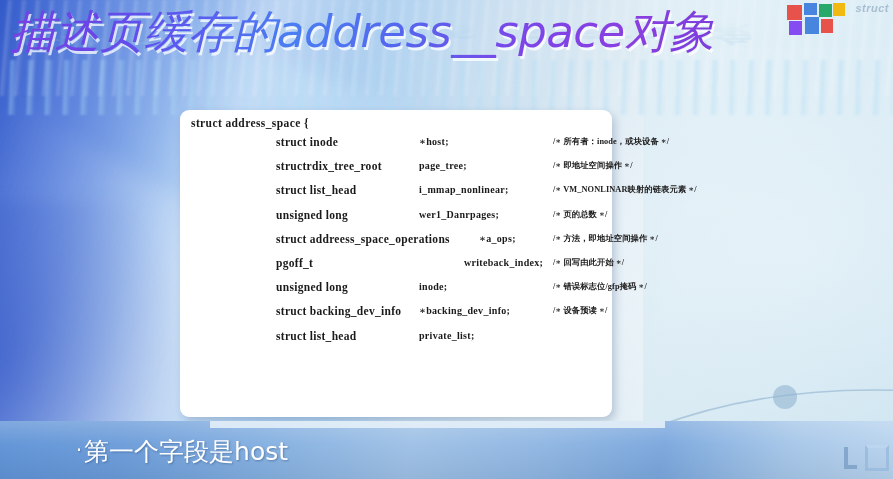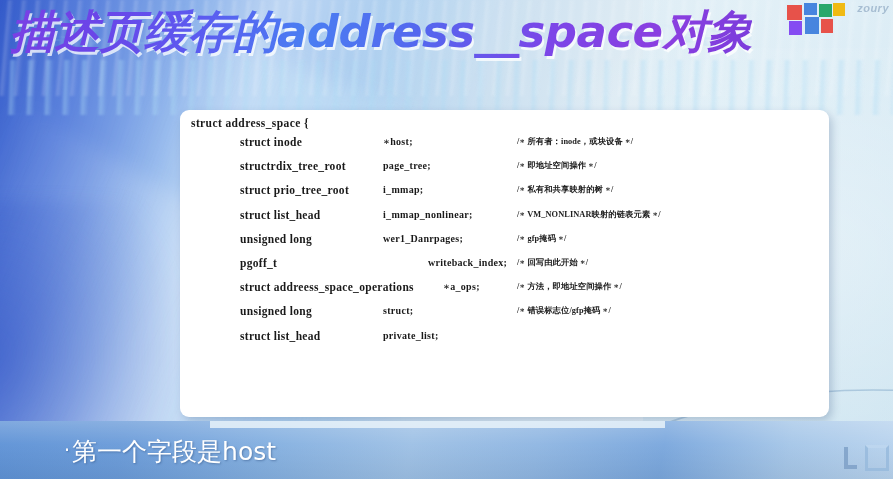--- a/index.html
+++ b/index.html
@@ -126,21 +126,21 @@
   .title-band {
     position: absolute;
     left: 0; top: 0;
     width: 893px; height: 72px;
   }
   .title {
     position: absolute;
     left: 10px; top: 2px;
     font-family: "DejaVu Sans", sans-serif;
     font-size: 45px;
-    font-weight: 700;
+    font-weight: 400;
     font-style: italic;
     letter-spacing: -0.5px;
     white-space: nowrap;
     background: linear-gradient(100deg,
       #7b3fe4 0%,
       #6a45e8 12%,
       #5b5bf0 26%,
       #4a7ef2 40%,
       #5566ee 56%,
       #7b46e8 72%,
@@ -184,21 +184,21 @@
     font-style: italic;
     color: rgba(120,150,180,0.55);
     letter-spacing: 0.5px;
     white-space: nowrap;
   }
 
   
   .panel {
     position: absolute;
     left: 180px; top: 110px;
-    width: 649px; height: 307px;
+    width: 432px; height: 307px;
     background: #ffffff;
     border-radius: 9px;
     box-shadow: 3px 4px 9px rgba(40,70,120,0.25);
   }
   .code {
     position: absolute;
     inset: 0;
     padding: 8px 0 0 0;
     font-family: "Liberation Serif", "DejaVu Serif", serif;
     color: #1a1a1a;
@@ -213,20 +213,21 @@
   }
   .rows {
     position: absolute;
     left: 0; top: 26px;
     width: 100%;
   }
   .row {
     position: relative;
     height: 24.2px;
     white-space: nowrap;
+    margin-left: 36px;
   }
   .c-type {
     position: absolute;
     left: 60px;
     font-size: 11.5px;
     font-weight: 700;
     letter-spacing: 0.3px;
     white-space: nowrap;
   }
   .c-name {
@@ -283,21 +284,21 @@
     position: absolute;
     top: 14px;
     font-family: "DejaVu Sans", sans-serif;
     font-size: 25px;
     font-weight: 400;
     color: #ffffff;
     white-space: nowrap;
     text-shadow: 1px 1px 2px rgba(40,70,120,0.45);
   }
   .sub-item .dot { font-size: 19px; vertical-align: 3px; margin-right: 2px; }
-  #sub-0 { left: 64px; }
+  #sub-0 { left: 76px; }
   #sub-1 { left: 410px; }
 
   .sub-logo-a {
     position: absolute;
     right: 36px; top: 26px;
     width: 13px; height: 22px;
     border-left: 4px solid rgba(120,155,195,0.75);
     border-bottom: 4px solid rgba(120,155,195,0.75);
   }
   .sub-logo-b {
@@ -342,66 +343,66 @@
           <rect x="4" y="4" width="15" height="15" fill="#e8453c"></rect>
           <rect x="21" y="2" width="13" height="12" fill="#3b7ddd"></rect>
           <rect x="36" y="3" width="13" height="13" fill="#1aa260"></rect>
           <rect x="50" y="2" width="12" height="13" fill="#f2b600"></rect>
           <rect x="6" y="20" width="13" height="14" fill="#7e3ff2"></rect>
           <rect x="22" y="16" width="14" height="17" fill="#3b7ddd"></rect>
           <rect x="38" y="18" width="12" height="14" fill="#e8453c"></rect>
         </g>
       </svg>
     </div>
-    <div class="logo-wm">zoury</div>
+    <div class="logo-wm">struct</div>
   </div>
 
   <div class="panel">
     <div class="code">
       <div class="code-head">struct  address_space    {</div>
       <div class="rows" id="code-rows">
           <div class="row">
             <span class="c-type">struct  inode</span>
             <span class="c-name">∗host;</span>
             <span class="c-cmt">/∗  所有者：inode，或块设备  ∗/</span>
           </div>
           <div class="row">
             <span class="c-type">structrdix_tree_root</span>
             <span class="c-name">page_tree;</span>
             <span class="c-cmt">/∗  即地址空间操作  ∗/</span>
           </div>
           <div class="row">
-            <span class="c-type">struct  prio_tree_root</span>
-            <span class="c-name">i_mmap;</span>
-            <span class="c-cmt">/∗  私有和共享映射的树  ∗/</span>
-          </div>
-          <div class="row">
             <span class="c-type">struct  list_head</span>
             <span class="c-name">i_mmap_nonlinear;</span>
             <span class="c-cmt">/∗  VM_NONLINAR映射的链表元素  ∗/</span>
           </div>
           <div class="row">
             <span class="c-type">unsigned  long</span>
             <span class="c-name">wer1_Danrpages;</span>
-            <span class="c-cmt">/∗  gfp掩码  ∗/</span>
+            <span class="c-cmt">/∗  页的总数  ∗/</span>
+          </div>
+          <div class="row">
+            <span class="c-type">struct  addreess_space_operations</span>
+            <span class="c-name shift2">∗a_ops;</span>
+            <span class="c-cmt">/∗  方法，即地址空间操作  ∗/</span>
           </div>
           <div class="row">
             <span class="c-type">pgoff_t</span>
             <span class="c-name shift">writeback_index;</span>
             <span class="c-cmt">/∗  回写由此开始  ∗/</span>
           </div>
           <div class="row">
-            <span class="c-type">struct  addreess_space_operations</span>
-            <span class="c-name shift2">∗a_ops;</span>
-            <span class="c-cmt">/∗  方法，即地址空间操作  ∗/</span>
-          </div>
-          <div class="row">
             <span class="c-type">unsigned  long</span>
-            <span class="c-name">struct;</span>
+            <span class="c-name">inode;</span>
             <span class="c-cmt">/∗  错误标志位/gfp掩码  ∗/</span>
+          </div>
+          <div class="row">
+            <span class="c-type">struct  backing_dev_info</span>
+            <span class="c-name">∗backing_dev_info;</span>
+            <span class="c-cmt">/∗  设备预读  ∗/</span>
           </div>
           <div class="row">
             <span class="c-type">struct  list_head</span>
             <span class="c-name">private_list;</span>
           </div>
         </div>
     </div>
   </div>
 
   <div class="subbar">

